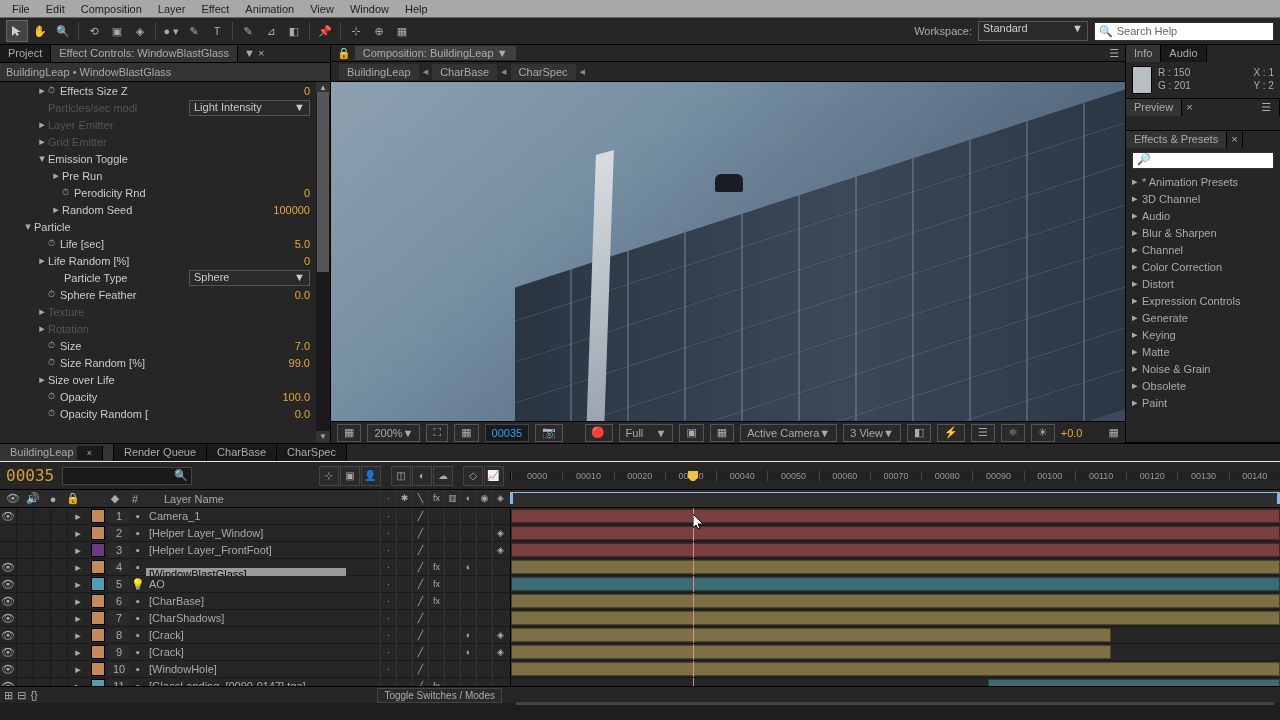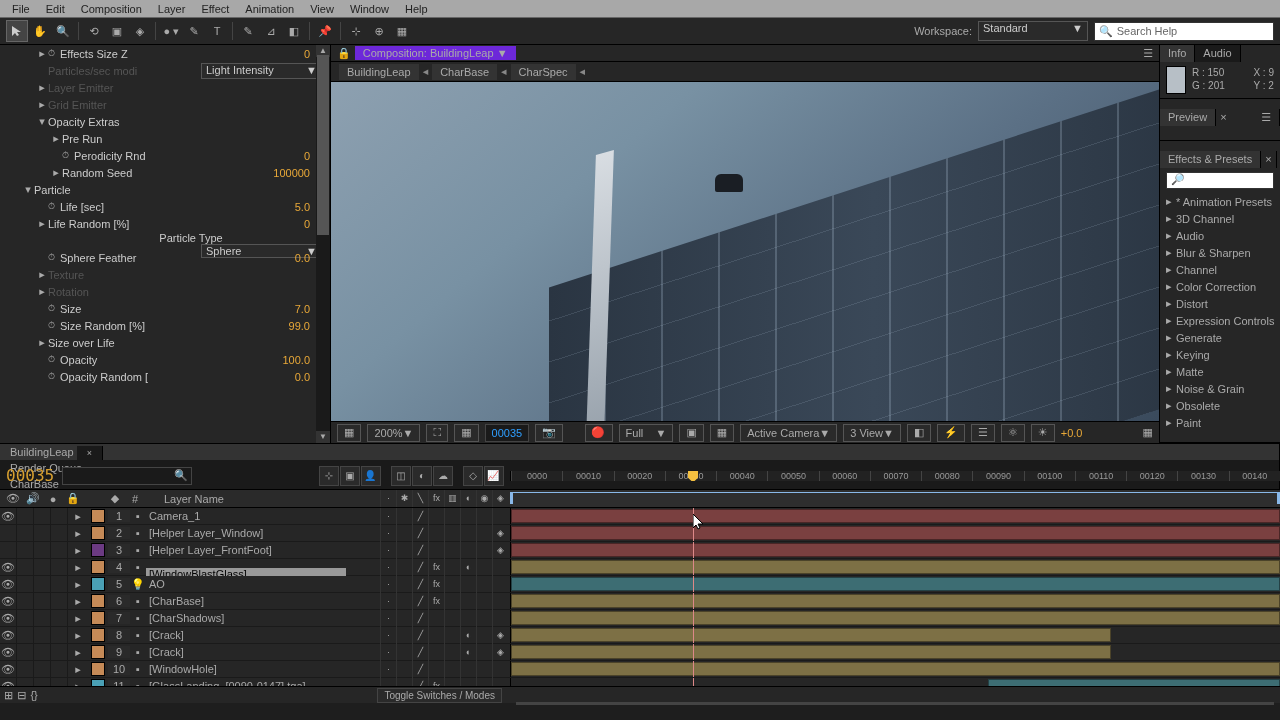--- a/index.html
+++ b/index.html
@@ -25,57 +25,57 @@
 .panel-tabs { background: #262626; height: 18px; display: flex; border-bottom: 1px solid #000; }
 .panel-tab { padding: 2px 8px; background: #1a1a1a; border-right: 1px solid #000; cursor: pointer; white-space: nowrap; }
 .panel-tab.active { background: #333; }
 .panel-header { background: #333; padding: 3px 6px; border-bottom: 1px solid #000; }
 .effect-list { flex: 1; overflow-y: auto; background: #262626; position: relative; }
 .effect-row { display: flex; align-items: center; height: 17px; padding-left: 8px; }
 .effect-row .tw { width: 12px; display: inline-block; text-align: center; cursor: pointer; }
 .effect-row .sw { width: 12px; display: inline-block; }
 .effect-row .label { color: #ccc; }
 .effect-row .value { color: #e8a838; margin-left: auto; margin-right: 20px; cursor: pointer; }
-.sel-dd { background: #2a2a2a; border: 1px solid #555; color: #ccc; height: 16px; padding: 0 4px; width: 121px; margin-right: 8px; margin-left: auto; }
+.sel-dd { background: #2a2a2a; border: 1px solid #555; color: #ccc; height: 16px; padding: 0 4px; width: 121px; margin-right: 20px; margin-left: auto; }
 .effect-row.dim .label { color: #555; }
 .effect-scroll { position:absolute; right:0; top:0; bottom:0; width:14px; background:#1a1a1a; }
 .effect-scroll .thumb { position:absolute; left:1px; right:1px; top:10px; height:180px; background:#555; }
 .effect-scroll .arr { position:absolute; left:0; right:0; height:12px; background:#333; text-align:center; font-size:8px; line-height:12px; }
 
 .center-panel { flex: 1; background: #262626; display: flex; flex-direction: column; border-left: 1px solid #000; border-right: 1px solid #000; }
 .comp-tabs { background: #262626; height: 17px; display: flex; align-items: center; padding: 0 6px; gap: 4px; border-bottom: 1px solid #000; }
-.comp-tab { background: #6d28d9; padding: 1px 8px; cursor: pointer; text-align: center; }
+.comp-tab { background: #404040; padding: 1px 8px; cursor: pointer; text-align: center; }
 .comp-chain { background: #262626; height: 20px; display: flex; align-items: center; padding: 0 8px; gap: 2px; border-bottom: 1px solid #000; }
 .comp-chain span { background: #333; padding: 2px 8px; cursor: pointer; }
 .comp-chain .arr { background: none; padding: 0 2px; color: #888; }
 .viewer { flex: 1; background: linear-gradient(140deg, #8da0b0 0%, #7891a3 30%, #5b7085 60%, #3a4a5c 100%); position: relative; overflow: hidden; }
 .building { position:absolute; right:-40px; top:100px; width:650px; height:320px; transform: skewY(-18deg); background: linear-gradient(90deg, #2a3542 0%, #3a4858 50%, #2a3542 100%); }
 .building::before { content:""; position:absolute; left:0; top:0; right:0; bottom:0; background-image: repeating-linear-gradient(90deg, transparent 0 55px, rgba(180,200,220,0.25) 55px 57px), repeating-linear-gradient(0deg, transparent 0 40px, rgba(180,200,220,0.15) 40px 41px); }
 .building-edge { position:absolute; left:260px; top:72px; width:18px; height:280px; background:linear-gradient(180deg,#d8dde2,#98a2ac); transform: skewY(-18deg) rotate(2deg); }
 .figure { position:absolute; left:384px; top:92px; width:28px; height:18px; background:#1a1e24; border-radius:6px 6px 2px 2px; }
 .viewer-strip { height: 22px; background: #262626; display: flex; align-items: center; padding: 0 6px; gap: 6px; border-top: 1px solid #000; }
 .strip-item { background: #2a2a2a; border: 1px solid #555; padding: 1px 6px; height: 18px; display:flex; align-items:center; }
 .strip-time { color: #2f9fff; background:#1a1a1a; border:1px solid #444; padding:1px 6px; height:18px; display:flex;align-items:center; }
 
-.right-panel { width: 120px; background: #262626; display: flex; flex-direction: column; gap: 10px; }
+.right-panel { width: 154px; background: #262626; display: flex; flex-direction: column; }
 .right-section { border-bottom: 1px solid #000; }
 .right-tabs { background: #262626; height: 17px; display: flex; }
 .right-tabs span { padding: 2px 8px; background: #1a1a1a; border-right:1px solid #000; cursor:pointer; }
 .right-tabs span.active { background: #333; }
 .info-body { padding: 4px 6px; display:flex; gap:6px; align-items:flex-start; }
 .swatch { width: 20px; height: 28px; background: #b7bfc6; border:1px solid #000; }
 .info-vals { font-size:10px; line-height:13px; white-space:nowrap; }
 .preset-list { flex:1; overflow:hidden; }
 .preset-search { margin:4px 6px; background:#fff; height:17px; border:1px solid #333; }
 .preset-row { height:17px; display:flex; align-items:center; padding-left:6px; cursor:pointer; }
 .preset-row .tw { width:10px; }
 
 
 .timeline-area { height: 260px; background: #262626; border-top: 1px solid #000; display:flex; flex-direction:column; }
-.tl-tabs { height: 18px; display:flex; border-bottom:1px solid #e5e5e5;flex-direction:column; }
+.tl-tabs { height: 18px; display:flex; border-bottom:1px solid #e5e5e5; }
 .tl-tabs span { padding:2px 10px; background:#1a1a1a; border-right:1px solid #000; cursor:pointer; }
 .tl-tabs span.active { background:#333; }
 .tl-toolbar { height: 28px; display:flex; align-items:center; border-bottom:1px solid #000; }
 .tl-left { width:510px; display:flex; align-items:center; padding:0 6px; gap:8px; }
 .tl-time { color:#d8a030; font-size:16px; font-family:monospace; }
 .tl-search { background:#1a1a1a; border:1px solid #444; height:18px; width:130px; padding:0 16px 0 4px; position:relative; }
 .tl-toolbtns { display:flex; gap:1px; margin-left:auto; }
 .tl-tbtn { width:20px; height:20px; background:#2a2a2a; border:1px solid #444; display:flex;align-items:center;justify-content:center;cursor:pointer; font-size:10px; }
 .tl-ruler { flex:1; position:relative; background:#222; border-left:1px solid #000; display:flex; align-items:flex-end; overflow:hidden; }
 .ruler-tick { flex:1; text-align:center; font-size:9px; color:#999; border-left:1px solid #444; height:100%; display:flex; align-items:center; justify-content:center; }
@@ -159,20 +159,26 @@
     <div class="search-box">
       <span>🔍</span>
       <span style="color:#666">Search Help</span>
     </div>
   </div>
 </div>
 
 <div class="main">
 
   <div class="left-panel">
+    <div class="panel-tabs">
+        <div class="panel-tab">Project</div>
+        <div class="panel-tab active">Effect Controls: WindowBlastGlass</div>
+        <div style="margin-left: 2px; padding: 2px 4px; cursor: pointer;">▼ ×</div>
+      </div>
+    <div class="panel-header">BuildingLeap • WindowBlastGlass</div>
     <div class="effect-list">
       <div id="effect-rows">
           <div class="effect-row" style="padding-left: 36px;">
             <span class="tw">▸</span>
             <span class="sw" style="font-size: 9px;">⏱</span>
             <span class="label">Effects Size Z</span>
             <span class="value">0</span>
           </div>
           <div class="effect-row dim" style="padding-left: 36px;">
             <span class="tw"></span>
@@ -182,21 +188,21 @@
           <div class="effect-row dim" style="padding-left: 36px;">
             <span class="tw">▸</span>
             <span class="label">Layer Emitter</span>
           </div>
           <div class="effect-row dim" style="padding-left: 36px;">
             <span class="tw">▸</span>
             <span class="label">Grid Emitter</span>
           </div>
           <div class="effect-row" style="padding-left: 36px;">
             <span class="tw">▾</span>
-            <span class="label">Opacity Extras</span>
+            <span class="label">Emission Toggle</span>
           </div>
           <div class="effect-row" style="padding-left: 50px;">
             <span class="tw">▸</span>
             <span class="label">Pre Run</span>
           </div>
           <div class="effect-row" style="padding-left: 50px;">
             <span class="tw"></span>
             <span class="sw" style="font-size: 9px;">⏱</span>
             <span class="label">Perodicity Rnd</span>
             <span class="value">0</span>
@@ -214,21 +220,21 @@
             <span class="tw"></span>
             <span class="sw" style="font-size: 9px;">⏱</span>
             <span class="label">Life [sec]</span>
             <span class="value">5.0</span>
           </div>
           <div class="effect-row" style="padding-left: 36px;">
             <span class="tw">▸</span>
             <span class="label">Life Random [%]</span>
             <span class="value">0</span>
           </div>
-          <div class="effect-row" style="padding-left: 52px; flex-direction: column;">
+          <div class="effect-row" style="padding-left: 52px;">
             <span class="tw"></span>
             <span class="label">Particle Type</span>
             <div class="sel-dd">Sphere<span style="float:right">▼</span></div>
           </div>
           <div class="effect-row" style="padding-left: 36px;">
             <span class="tw"></span>
             <span class="sw" style="font-size: 9px;">⏱</span>
             <span class="label">Sphere Feather</span>
             <span class="value">0.0</span>
           </div>
@@ -326,21 +332,21 @@
           <span class="active">Info</span>
           <span>Audio</span>
         </div>
       <div class="info-body">
         <div class="swatch"></div>
         <div class="info-vals">
           <div>R : 150</div>
             <div>G : 201</div>
         </div>
         <div class="info-vals" style="margin-left:auto">
-          <div>X : 9</div>
+          <div>X : 1</div>
             <div>Y : 2</div>
         </div>
       </div>
     </div>
     <div class="right-section">
       <div class="right-tabs">
           <span class="active">Preview</span>
           <span style="background:none;border:none;padding:2px 4px">×</span>
           <span style="margin-left:auto;background:none">☰</span>
         </div>

